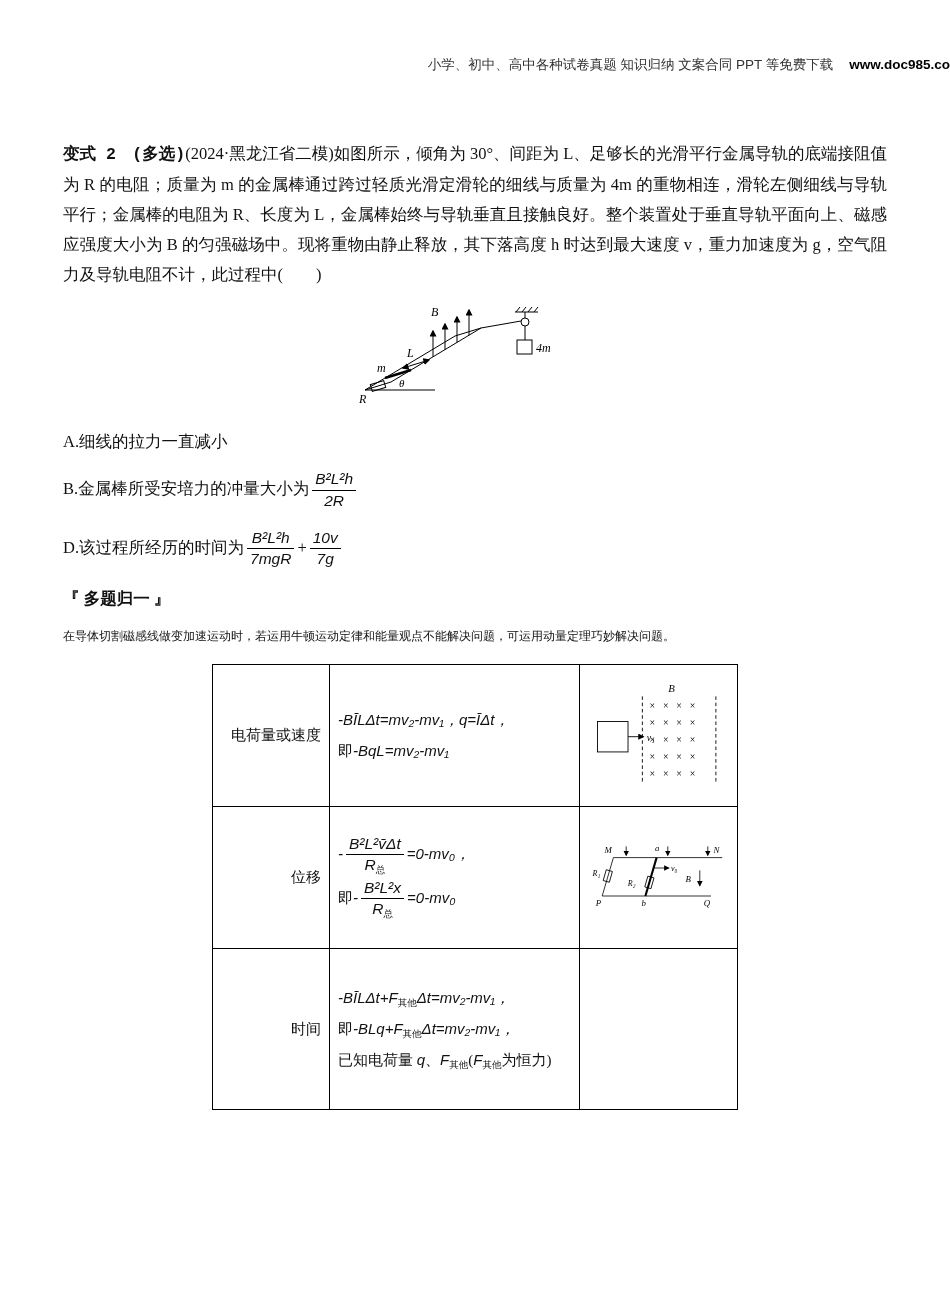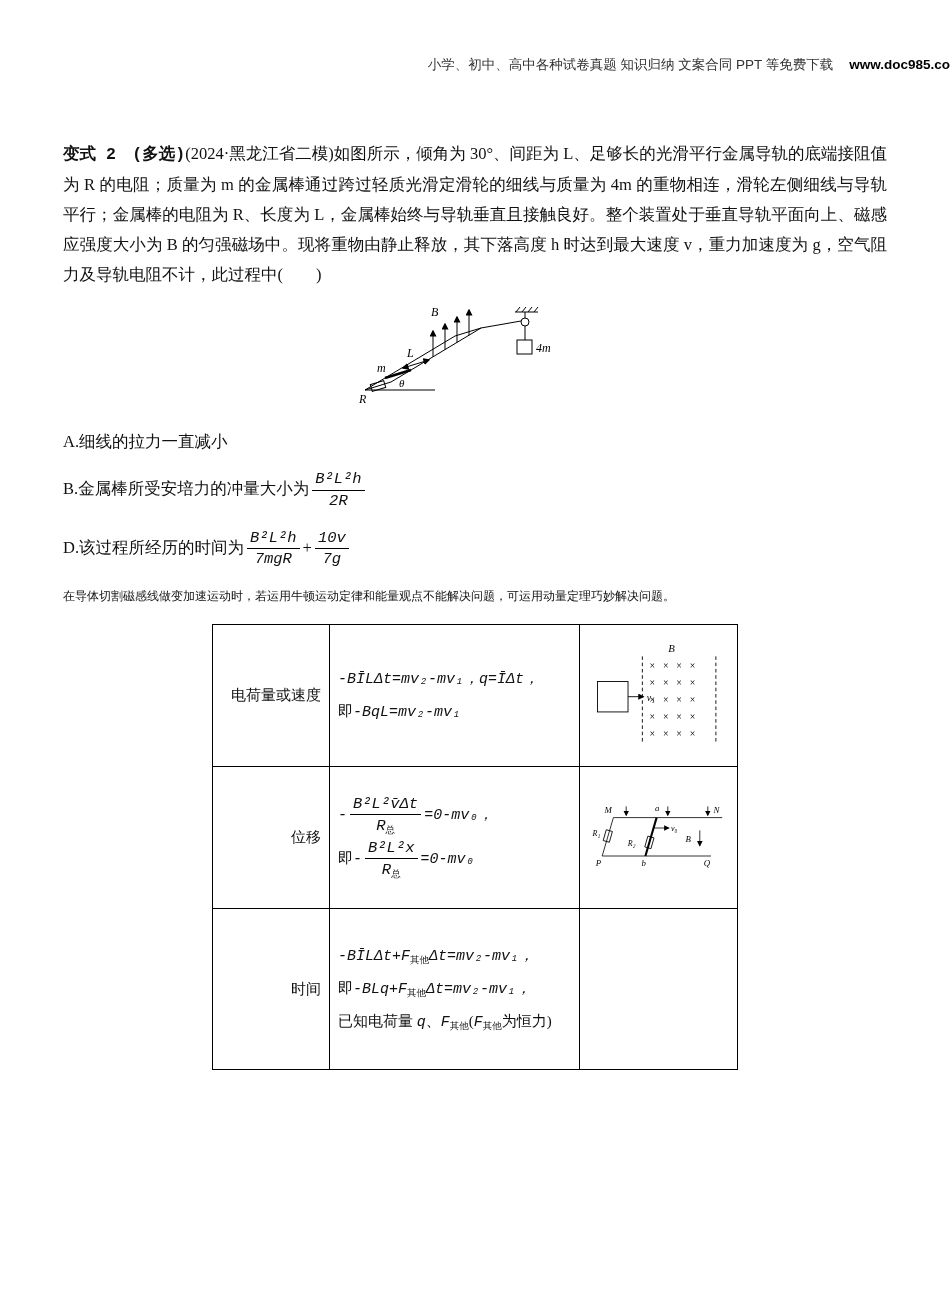--- a/index.html
+++ b/index.html
@@ -10,21 +10,21 @@
           font-family:"Liberation Sans","DejaVu Sans",sans-serif;}
   .header .hdr-url{font-weight:700;color:#000;margin-left:16px;}
   .content{position:absolute;top:122px;left:63px;width:824px;}
   .problem{font-size:16.5px;line-height:1.82;text-align:justify;}
   .bold{font-weight:700;font-family:Liberation Mono, monospace;}
   .figure-wrap{text-align:center;margin-top:4px;}
   .option{font-size:16.5px;}
   .frac{display:inline-block;vertical-align:middle;text-align:center;font-size:15.5px;line-height:1.2;margin:1px 3px;}
   .frac .num{display:block;padding:0 3px 1px;border-bottom:1px solid #000;}
   .frac .den{display:block;padding:1px 3px 0;}
-  .math{font-style:italic;font-family:Liberation Mono, monospace;}
+  .math{font-style:italic;font-family:Liberation Sans, sans-serif;}
   .sec-title{margin-top:18px;font-size:16.5px;font-weight:700;}
   .sec-body{margin-top:12px;font-size:12px;line-height:1.82;text-align:justify;}
   .tbl{border-collapse:collapse;margin:16px auto 0;table-layout:fixed;}
   .tbl td{border:1px solid #000;font-size:15px;vertical-align:middle;padding:4px 8px;}
   .td-label{width:100px;text-align:right;line-height:1.8;}
   .td-formula{width:233px;line-height:2.05;}
   .td-fig{width:141px;text-align:center;padding:2px;}
   .row-h td{height:96px;text-align:center;}
   .row-1 td{height:133px;}
   .row-2 td{height:133px;}
@@ -102,20 +102,21 @@
 
     <p class="option">
       <span>B.金属棒所受安培力的冲量大小为</span><span class="frac"><span class="num math">B²L²h</span><span class="den math">2R</span></span>
     </p>
 
 
     <p class="option">
       <span>D.该过程所经历的时间为</span><span class="frac"><span class="num math">B²L²h</span><span class="den math">7mgR</span></span><span>+</span><span class="frac"><span class="num math">10v</span><span class="den math">7g</span></span>
     </p>
 
+    <p class="sec-title">『 多题归一 』</p>
     <p class="sec-body">在导体切割磁感线做变加速运动时，若运用牛顿运动定律和能量观点不能解决问题，可运用动量定理巧妙解决问题。</p>
 
     <table class="tbl">
       <tbody>
 
       <tr class="row-1">
         <td class="td-label">电荷量或速度</td>
         <td class="td-formula">
           <span class="fline"><span class="math">-BĪLΔt=mv₂-mv₁，q=ĪΔt，</span></span>
           <span class="fline"><span>即</span><span class="math">-BqL=mv₂-mv₁</span></span>

